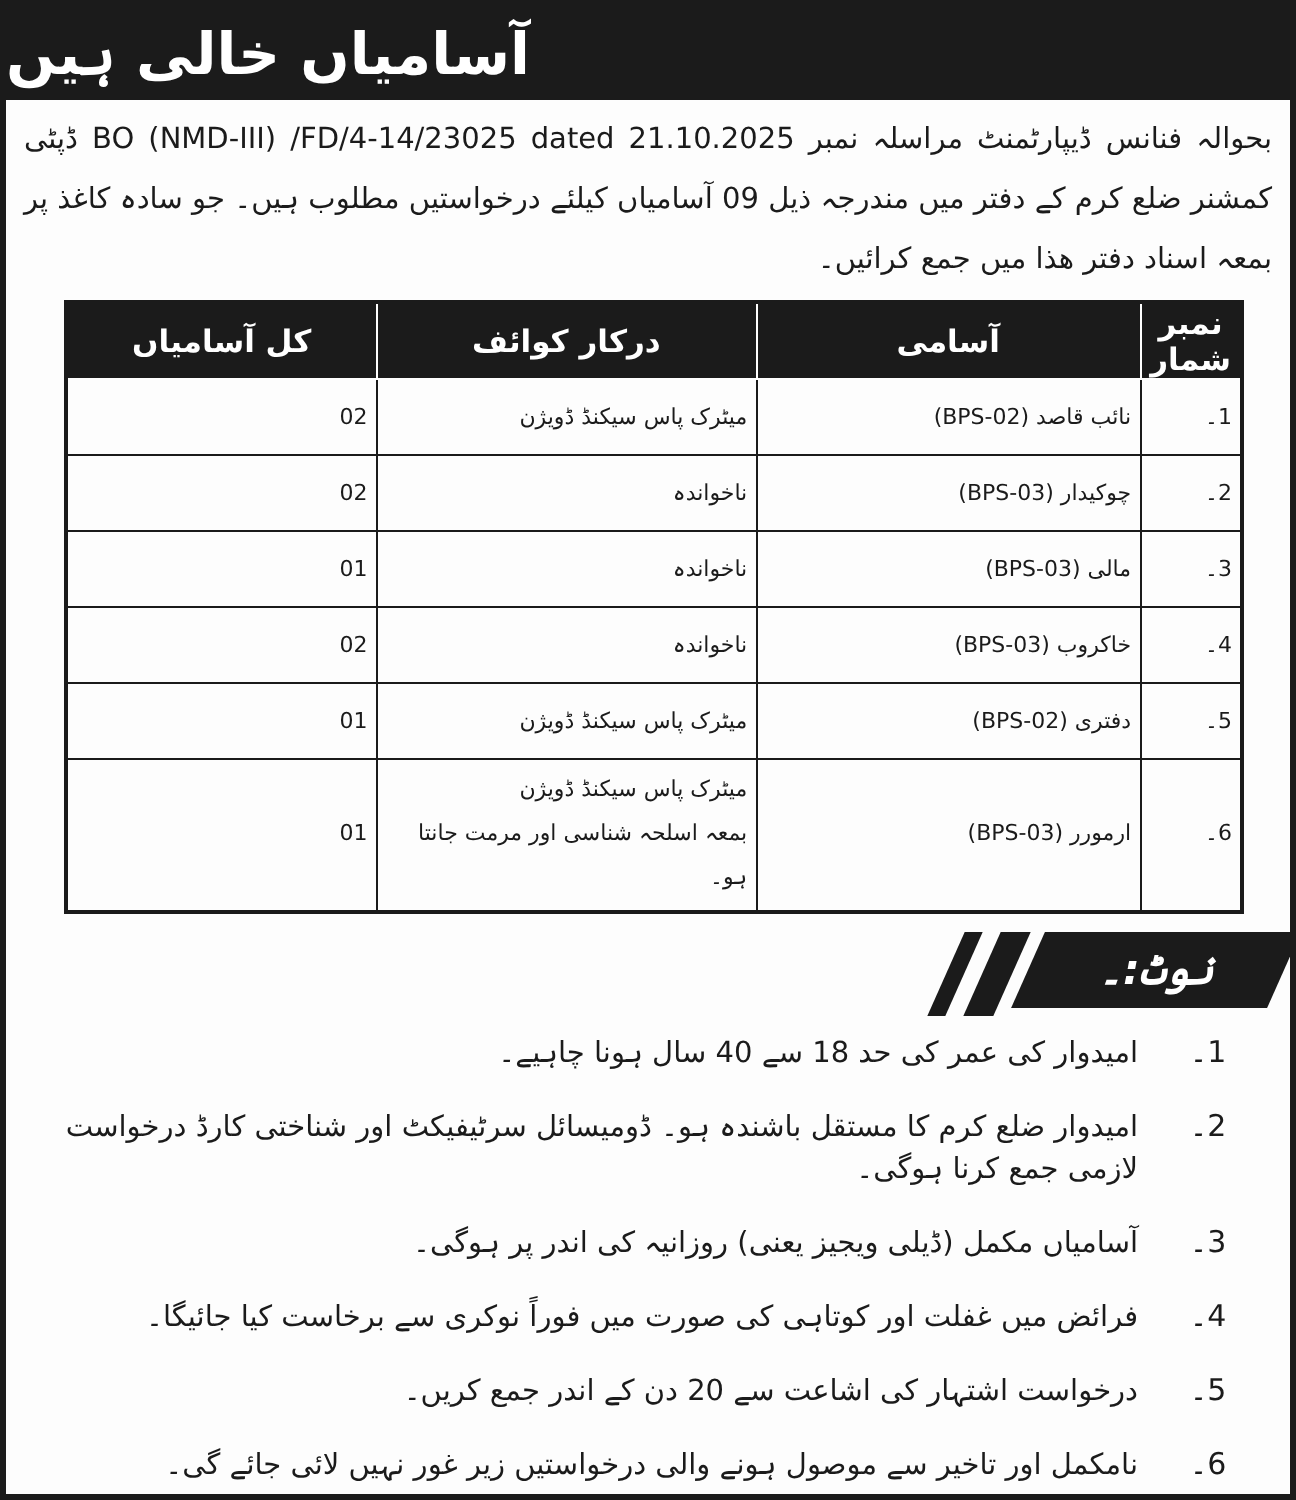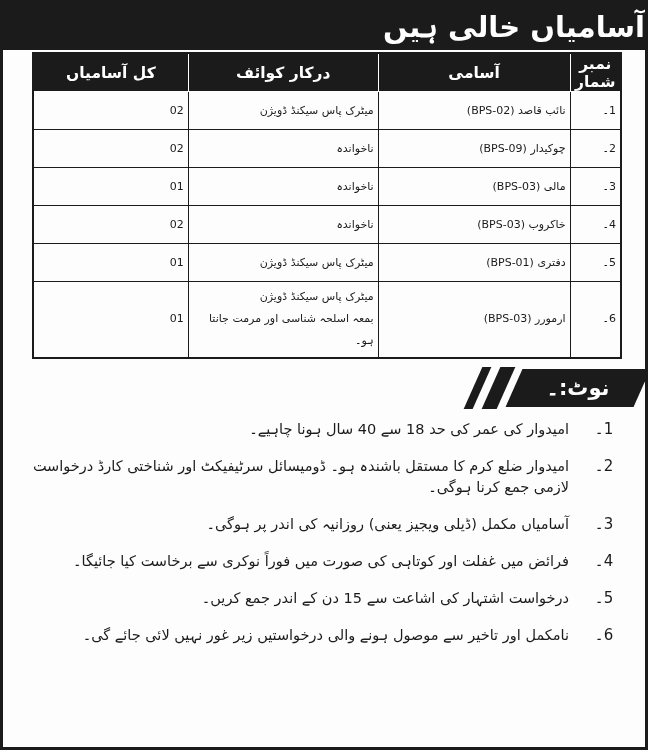--- a/index.html
+++ b/index.html
@@ -16,21 +16,21 @@
     display:flex;flex-direction:column;
     overflow:hidden;
     font-family:"DejaVu Sans", sans-serif;
     color:var(--ink);
     direction:rtl;
   }
   
   .title-bar{
     background:var(--ink);
     height:47px;flex:0 0 47px;
-    display:flex;align-items:center;justify-content:flex-start;
+    display:flex;align-items:center;justify-content:flex-end;
   }
   .title-bar .title-text{
     color:#fff;font-size:29px;font-weight:bold;letter-spacing:1px;
   }
   
   .intro{
     margin:5px 9px 3px 9px;
     font-size:14.5px;
     line-height:30px;
     text-align:justify;
@@ -69,22 +69,23 @@
   table.jobs tr.trow-tall{height:76px;}
   .col-serial{width:46px;}
   .col-post{width:188px;}
   .col-qual{width:186px;}
   .col-total{width:152px;}
   td.num-cell{font-size:15px;}
   
   .note-heading{
     margin:9px 2px 4px 0;
     height:40px;flex:0 0 40px;
-    display:flex;align-items:center;
+    display:flex;align-items:flex-start;
     justify-content:flex-start; 
+    font-style:italic;
   }
   .note-box{
     position:relative;
     width:128px;height:38px;
     margin-right:1px;
     display:flex;align-items:center;justify-content:center;
   }
   .note-box::before{
     content:"";
     position:absolute;inset:0;
@@ -130,20 +131,21 @@
 </style>
 </head>
 <body>
 
 <div class="page">
 
   <div class="title-bar">
     <span class="title-text">آسامیاں خالی ہیں</span>
   </div>
 
+  <p class="intro">بحوالہ فنانس ڈیپارٹمنٹ مراسلہ نمبر BO (NMD-III) /FD/4-14/23025 dated 21.10.2025 ڈپٹی کمشنر ضلع کرم کے دفتر میں مندرجہ ذیل 09 آسامیاں کیلئے درخواستیں مطلوب ہیں۔ جو سادہ کاغذ پر بمعہ اسناد دفتر ھذا میں جمع کرائیں۔</p>
 
   <table class="jobs">
     <colgroup>
       <col class="col-serial">
         <col class="col-post">
         <col class="col-qual">
         <col class="col-total">
     </colgroup>
     <thead>
       <tr>
@@ -155,39 +157,39 @@
     </thead>
     <tbody>
       <tr class="trow">
         <td class="num-cell">1۔</td>
         <td>نائب قاصد (BPS-02)</td>
         <td>میٹرک پاس سیکنڈ ڈویژن</td>
         <td class="num-cell">02</td>
       </tr>
       <tr class="trow">
         <td class="num-cell">2۔</td>
-        <td>چوکیدار (BPS-09)</td>
+        <td>چوکیدار (BPS-03)</td>
         <td>ناخواندہ</td>
         <td class="num-cell">02</td>
       </tr>
       <tr class="trow">
         <td class="num-cell">3۔</td>
         <td>مالی (BPS-03)</td>
         <td>ناخواندہ</td>
         <td class="num-cell">01</td>
       </tr>
       <tr class="trow">
         <td class="num-cell">4۔</td>
         <td>خاکروب (BPS-03)</td>
         <td>ناخواندہ</td>
         <td class="num-cell">02</td>
       </tr>
       <tr class="trow">
         <td class="num-cell">5۔</td>
-        <td>دفتری (BPS-01)</td>
+        <td>دفتری (BPS-02)</td>
         <td>میٹرک پاس سیکنڈ ڈویژن</td>
         <td class="num-cell">01</td>
       </tr>
       <tr class="trow-tall">
         <td class="num-cell">6۔</td>
         <td>ارمورر (BPS-03)</td>
         <td>میٹرک پاس سیکنڈ ڈویژن
 بمعہ اسلحہ شناسی اور مرمت جانتا ہو۔</td>
         <td class="num-cell">01</td>
       </tr>
@@ -214,21 +216,21 @@
     <div class="note-item">
       <span class="note-num">3۔</span>
       <span class="note-text">آسامیاں مکمل (ڈیلی ویجیز یعنی) روزانیہ کی اندر پر ہوگی۔</span>
     </div>
     <div class="note-item">
       <span class="note-num">4۔</span>
       <span class="note-text">فرائض میں غفلت اور کوتاہی کی صورت میں فوراً نوکری سے برخاست کیا جائیگا۔</span>
     </div>
     <div class="note-item">
       <span class="note-num">5۔</span>
-      <span class="note-text">درخواست اشتہار کی اشاعت سے 15 دن کے اندر جمع کریں۔</span>
+      <span class="note-text">درخواست اشتہار کی اشاعت سے 20 دن کے اندر جمع کریں۔</span>
     </div>
     <div class="note-item">
       <span class="note-num">6۔</span>
       <span class="note-text">نامکمل اور تاخیر سے موصول ہونے والی درخواستیں زیر غور نہیں لائی جائے گی۔</span>
     </div>
   </div>
 
 </div>
 
 </body></html>

